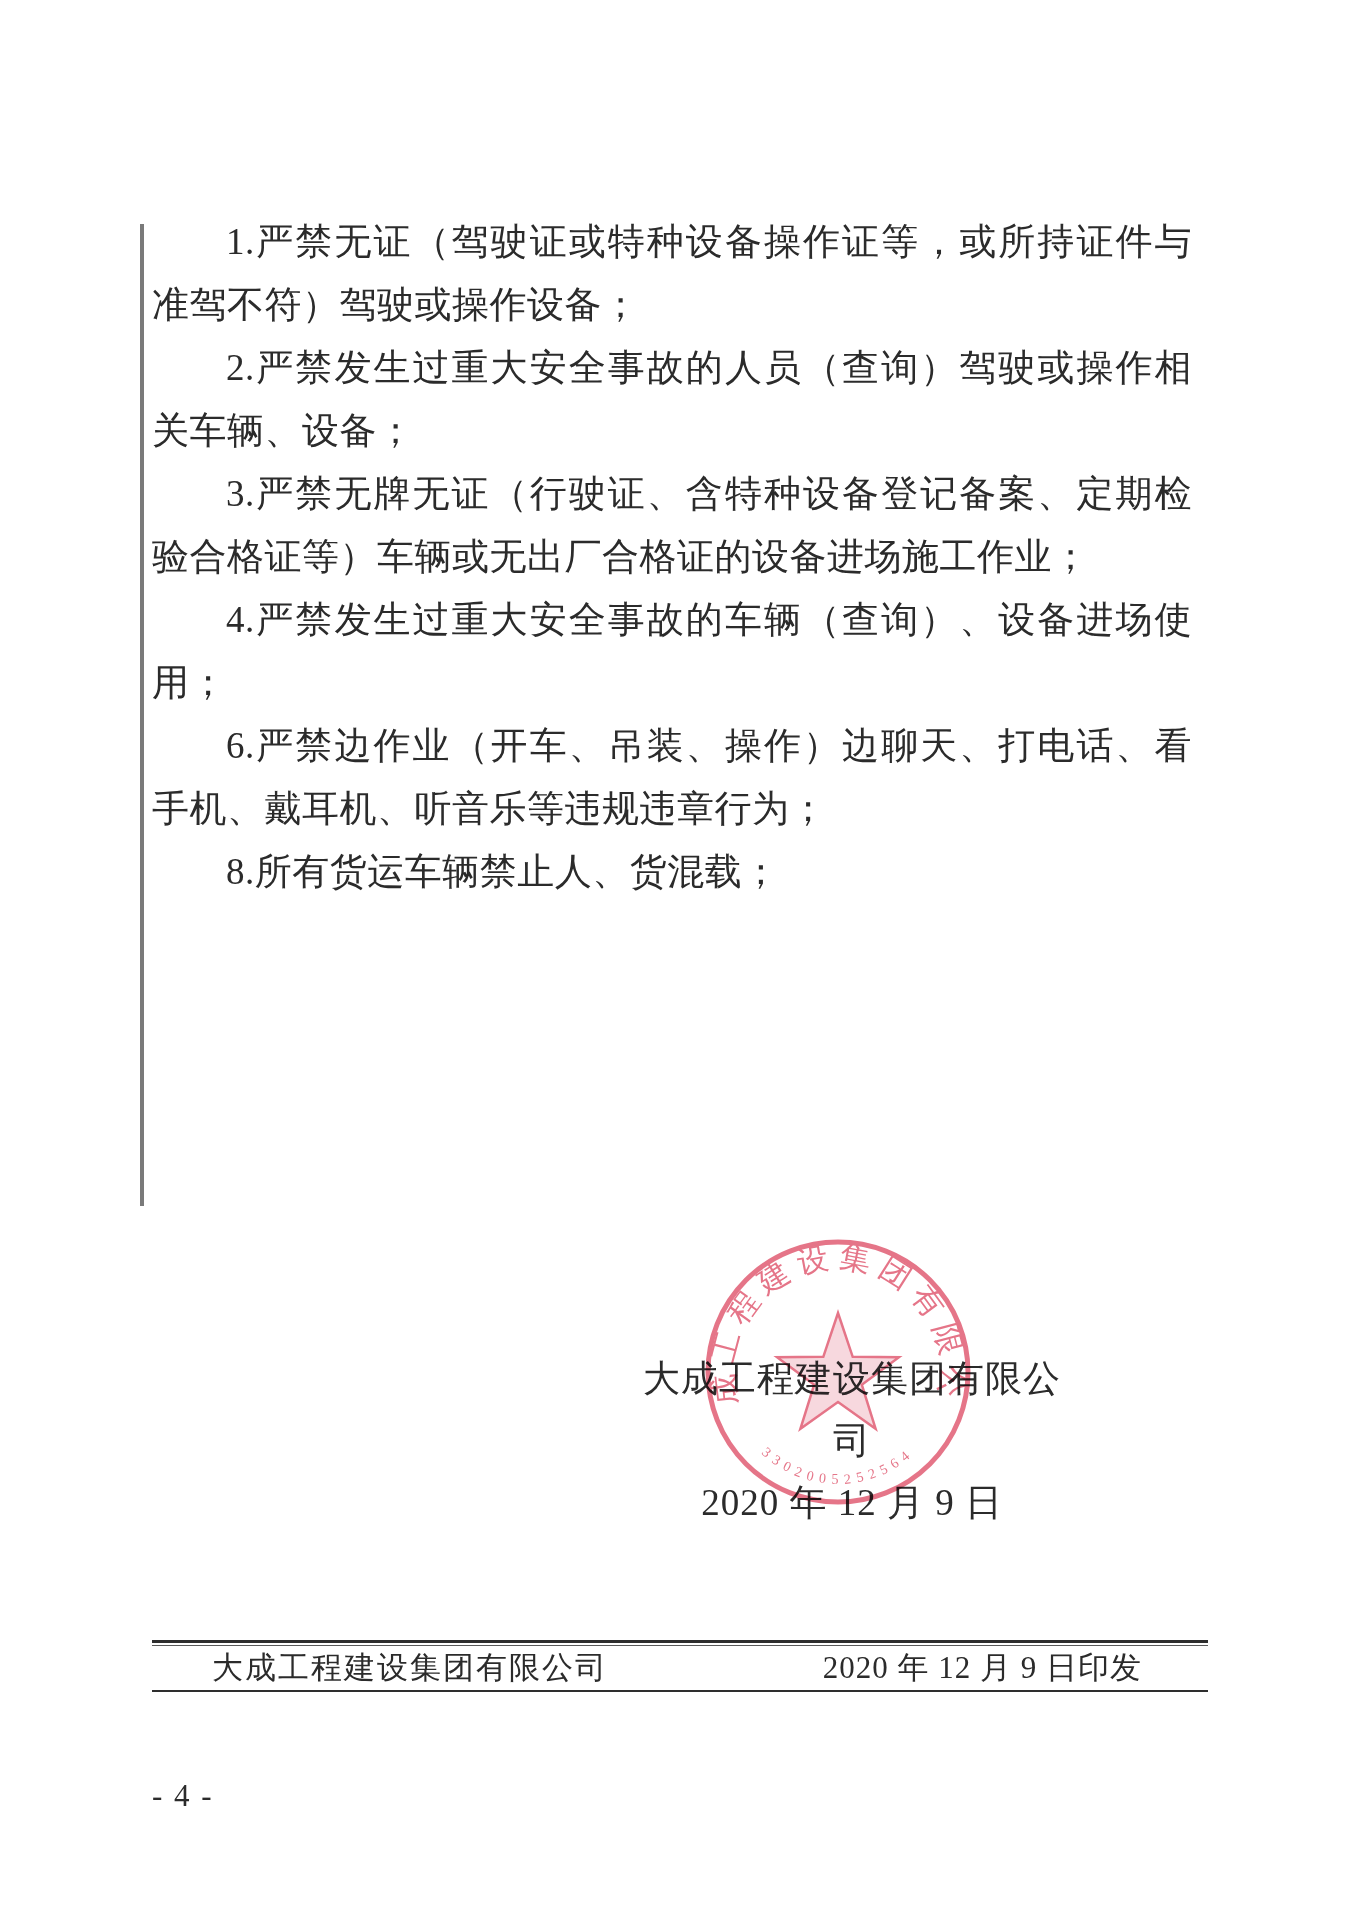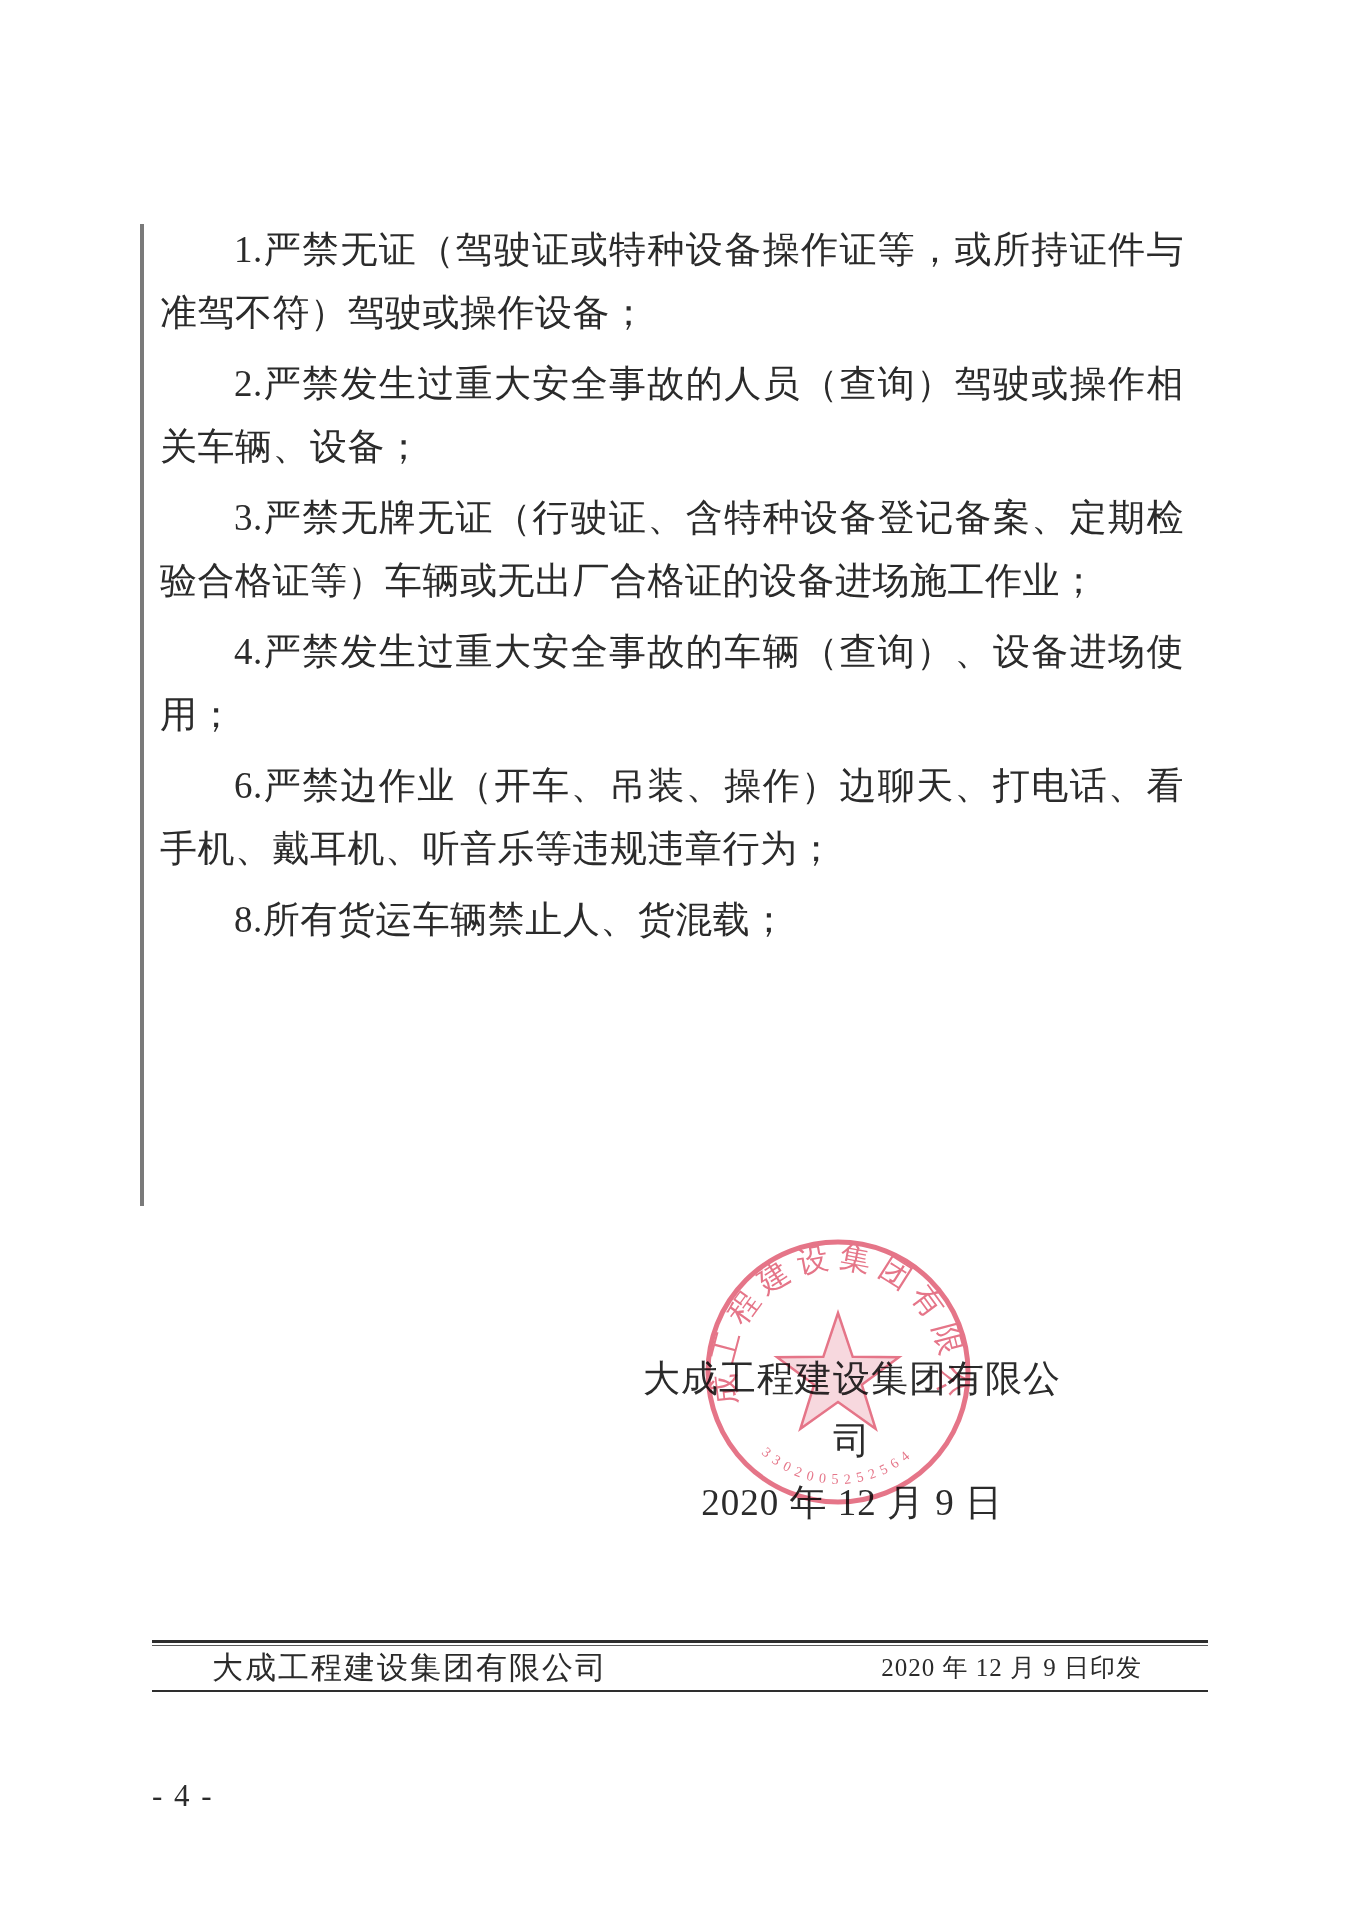--- a/index.html
+++ b/index.html
@@ -25,21 +25,21 @@
     position:absolute;
     left:152px; top:210px;
     width:1040px;
     font-size:37px;
     line-height:63px;
     text-align:justify;
     letter-spacing:.5px;
   }
   .body-text p {
     text-indent:2em;
-    margin:8px;
+    margin:0;
   }
   .sign-block {
     position:absolute;
     left:636px; top:1348px;
     width:432px;
     text-align:center;
     font-size:37px;
     line-height:62px;
     letter-spacing:1px;
   }
@@ -71,21 +71,21 @@
   .footer-company {
     position:absolute;
     left:212px; top:1648px;
     font-size:31px;
     letter-spacing:2px;
     line-height:40px;
   }
   .footer-issue-date {
     position:absolute;
     right:216px; top:1648px;
-    font-size:25px;
+    font-size:31px;
     letter-spacing:1px;
     line-height:40px;
   }
   .page-number {
     position:absolute;
     left:152px; top:1778px;
     font-size:31px;
     letter-spacing:2px;
   }
   .stamp text { font-family:"Liberation Serif","DejaVu Serif",serif; }

